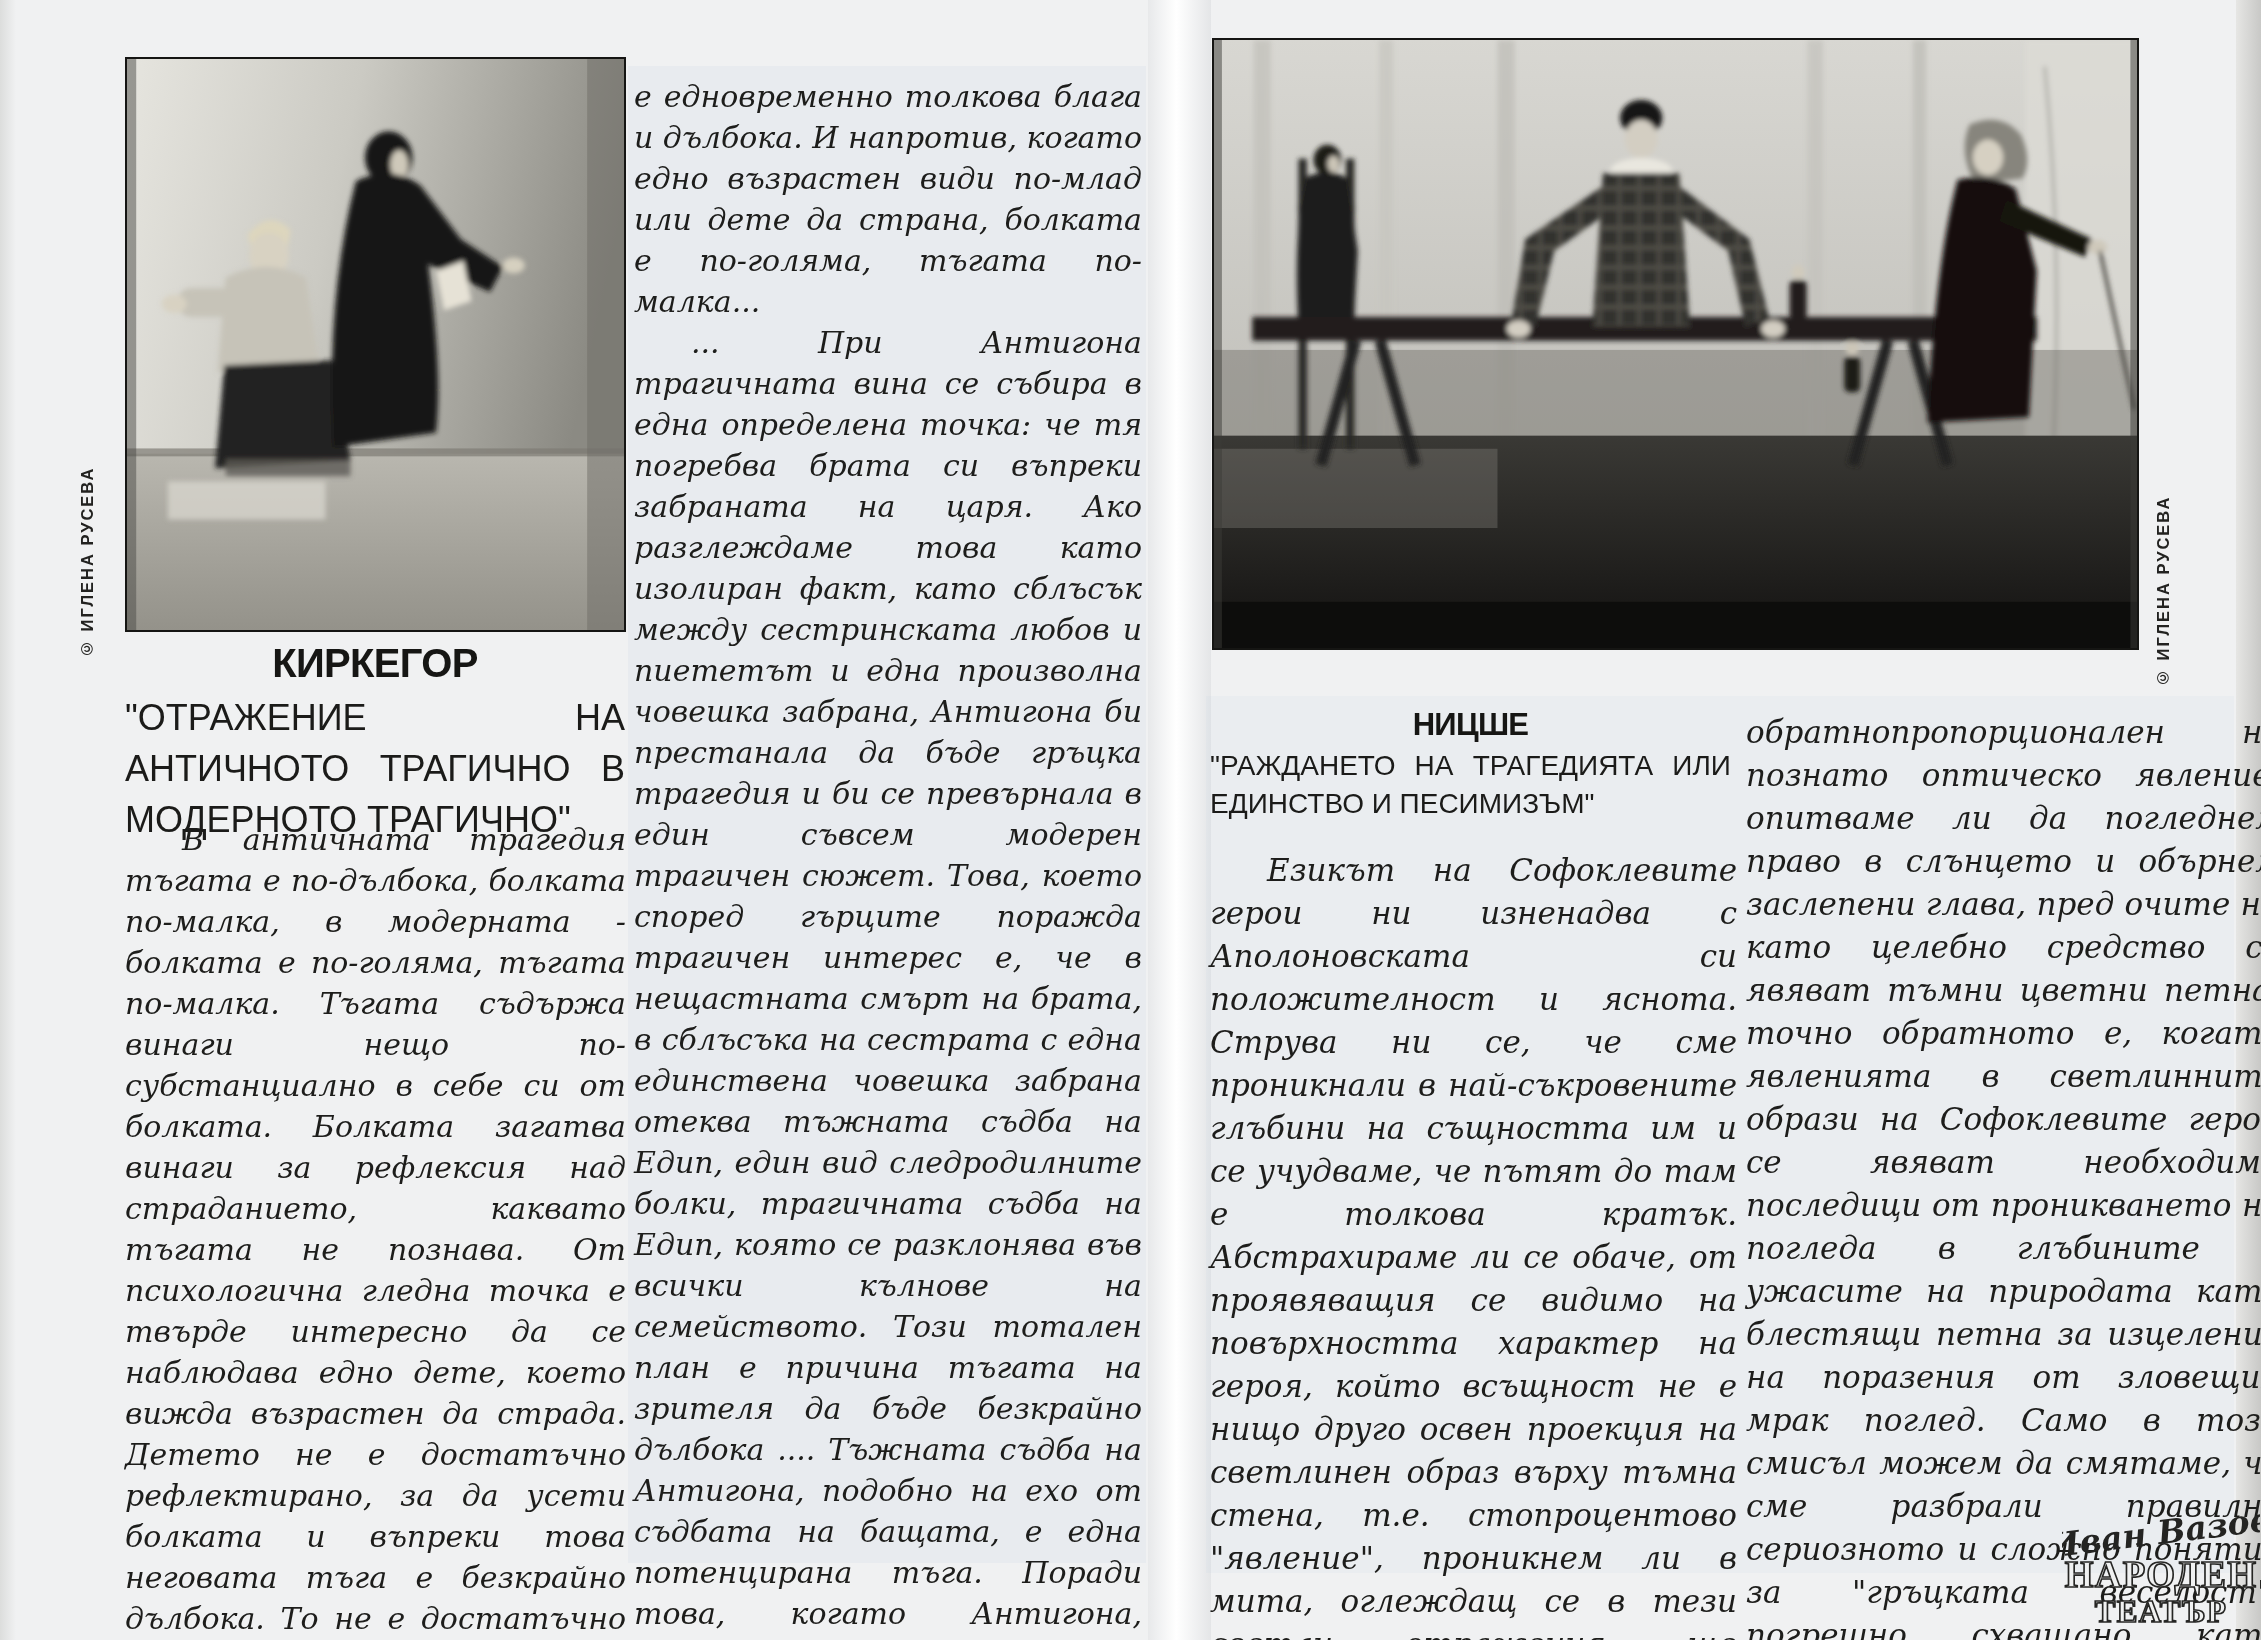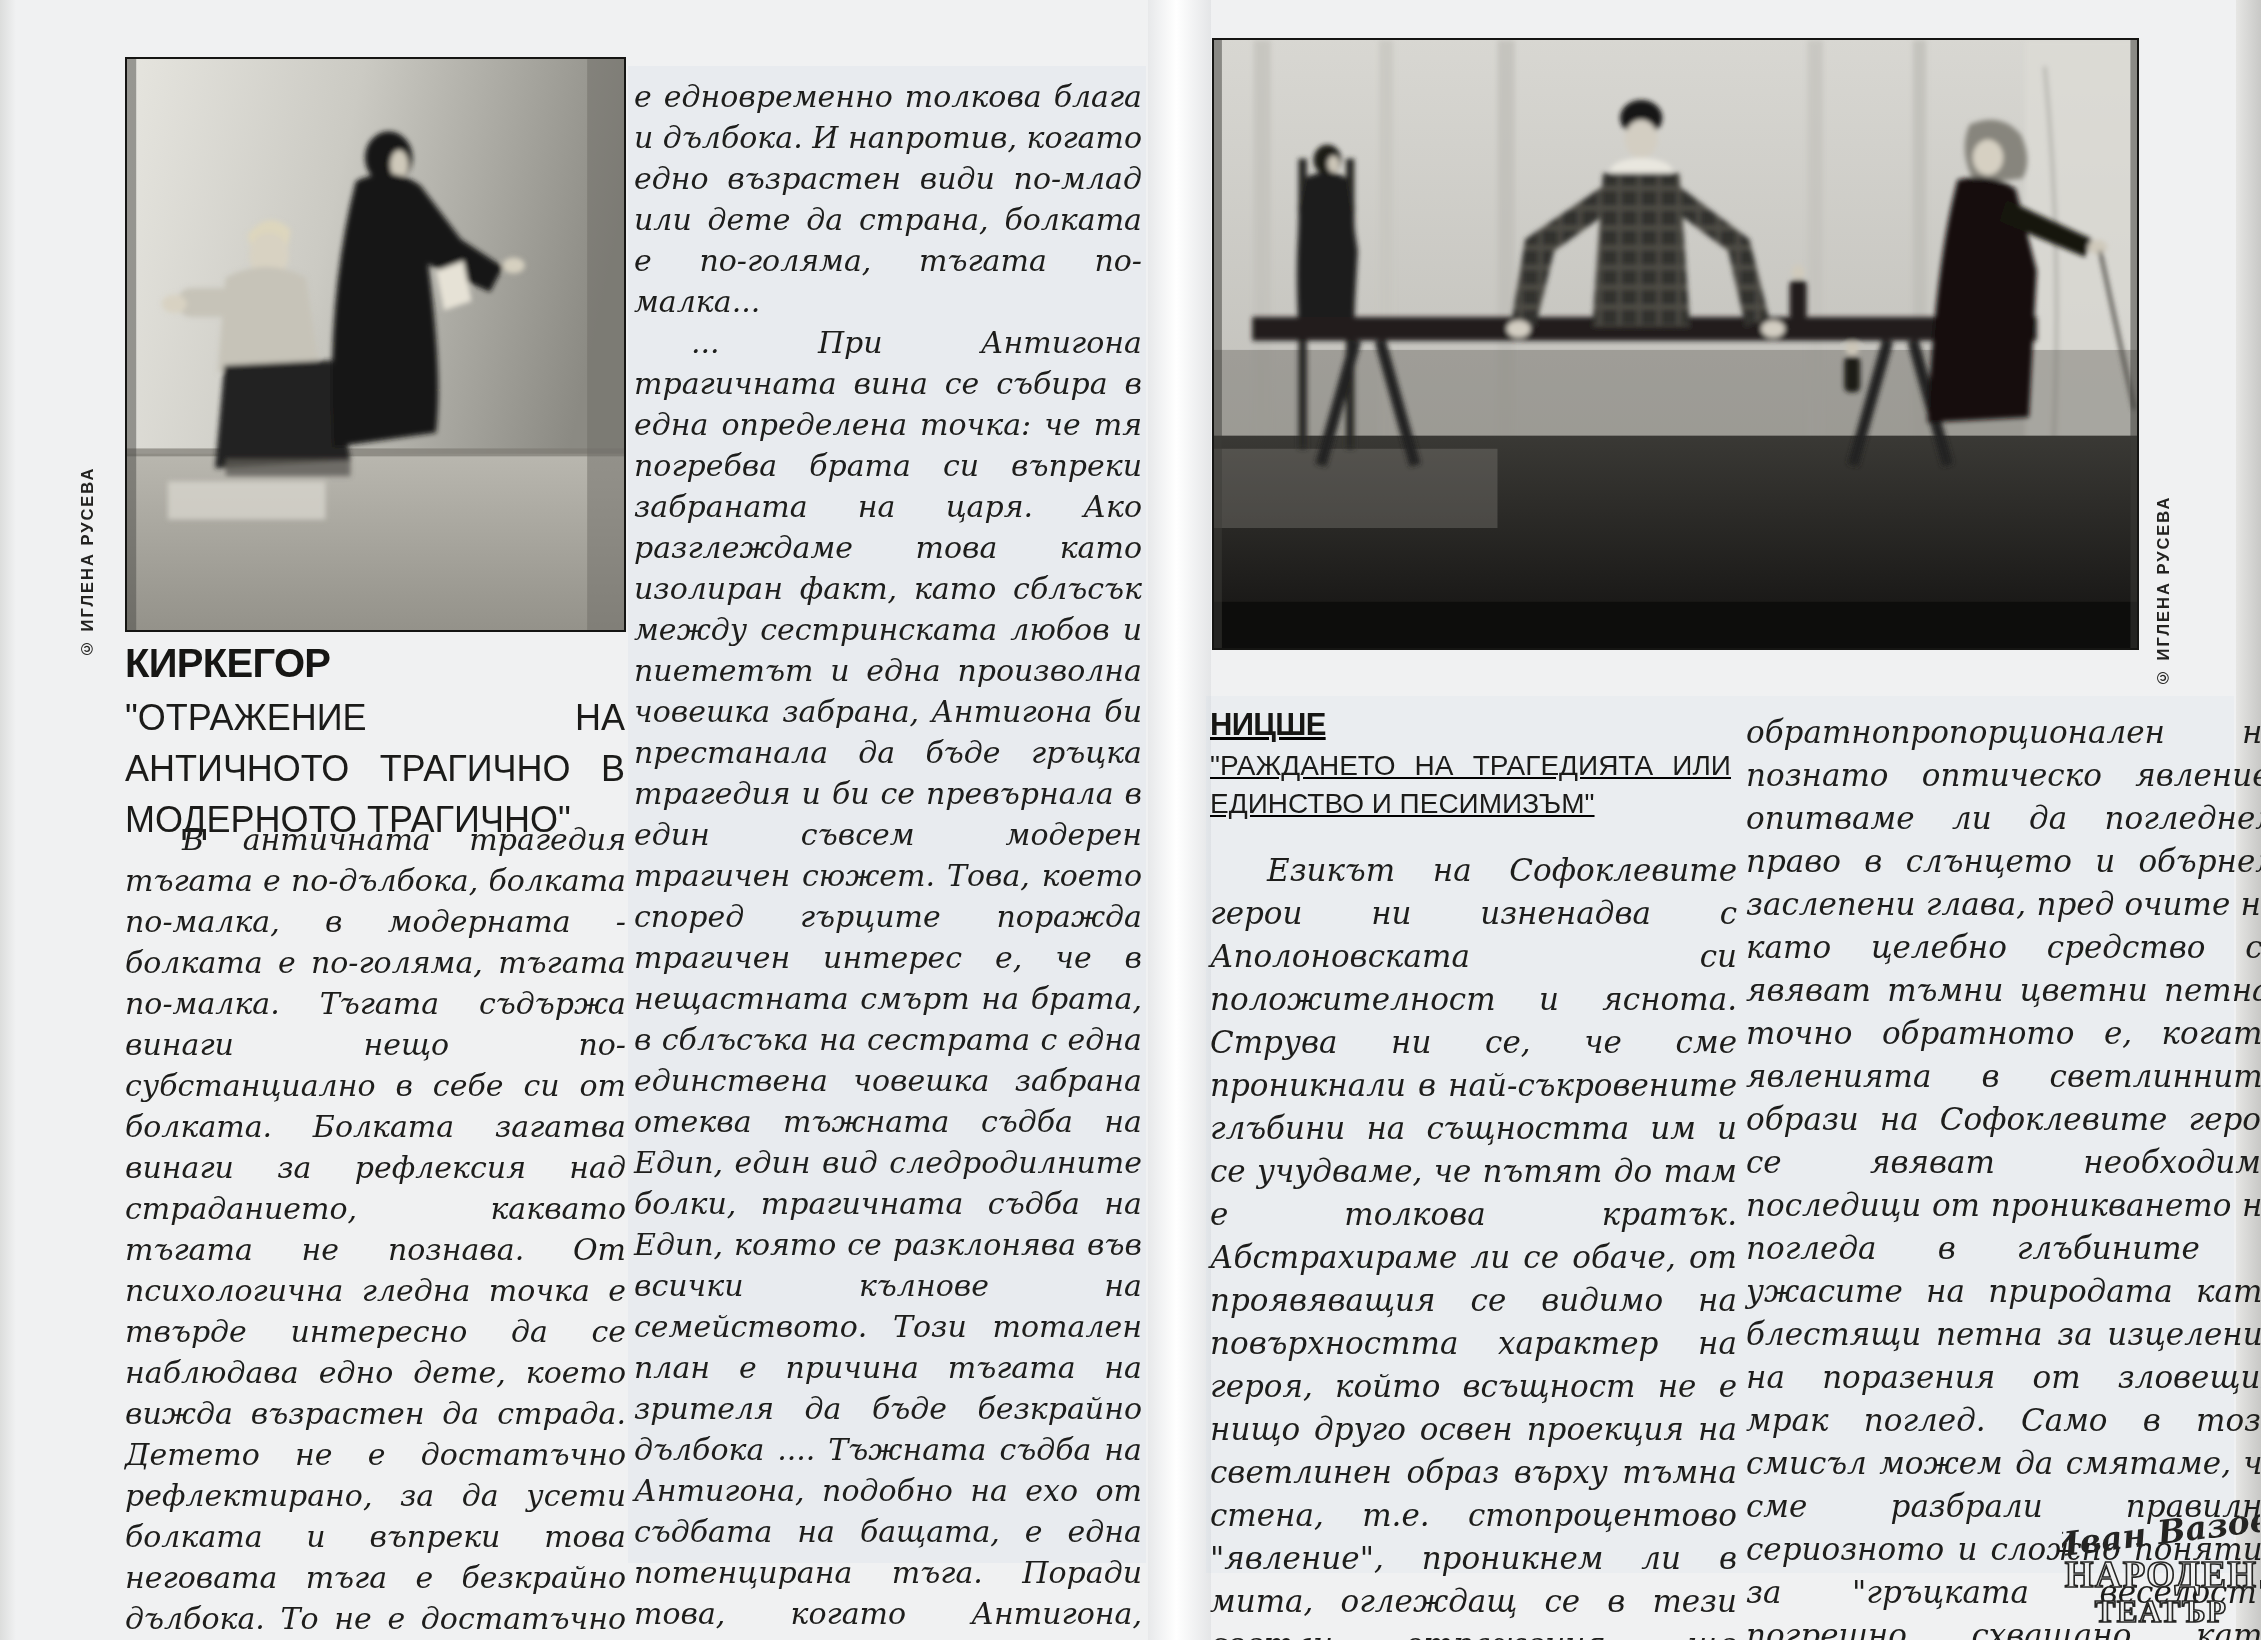--- a/index.html
+++ b/index.html
@@ -15,21 +15,21 @@
         background:linear-gradient(90deg,#dcdddc,rgba(220,221,220,0));}
   .tint{background:rgba(185,200,228,.14);}
   
   .photo{outline:2.6px solid #151513;background:#bdbcb6;overflow:hidden;}
   .photo svg{display:block;width:100%;height:100%;}
   
   .vcap{writing-mode:vertical-rl;transform:rotate(180deg);
         font-family:"Liberation Sans",sans-serif;font-weight:700;
         font-size:16.5px;letter-spacing:2px;color:#222220;white-space:nowrap;}
   
-  .author{font-family:"Liberation Sans",sans-serif;font-weight:700;color:#161614;letter-spacing:-0.7px;}
+  .author{font-family:"Liberation Sans",sans-serif;font-weight:700;color:#161614;letter-spacing:-0.7px;text-align:center;}
   .author.big{font-size:40px;line-height:44px;}
   .author.small{font-size:31px;line-height:36px;}
   .worktitle{font-family:"Liberation Sans",sans-serif;font-weight:400;color:#1b1b19;
              text-align:justify;letter-spacing:0;}
   .worktitle.big{font-size:36px;line-height:51px;margin-top:6.6px;}
   .worktitle.small{font-size:28px;line-height:38px;margin-top:4px;}
   
   .bodytext{font-family:"DejaVu Serif",serif;font-style:italic;color:#1d1d1b;text-align:justify;}
   .bodytext p{margin:0;}
   .lh-left{font-size:30px;line-height:41px;}
@@ -182,21 +182,21 @@
       <rect y="852" width="1400" height="70" fill="#0d0d0c"></rect>
       <rect width="12" height="922" fill="#3c3b37" opacity="0.5"></rect>
       <rect x="1390" width="10" height="922" fill="#3c3b37" opacity="0.5"></rect>
     </svg>
   </div>
 
   <div class="abs vcap" style="left:2154px;top:410px;height:277px;">
     <span>© ИГЛЕНА РУСЕВА</span>
   </div>
 
-  <div class="abs" style="left:1210px;top:707px;width:521px;text-decoration:underline;">
+  <div class="abs" style="left:1210px;top:707px;width:521px;">
     <div class="author small">НИЦШЕ</div>
     <div class="worktitle small">"РАЖДАНЕТО НА ТРАГЕДИЯТА ИЛИ ЕДИНСТВО И ПЕСИМИЗЪМ"</div>
   </div>
 
   <div class="abs bodytext lh-right ind" style="left:1210px;top:849px;width:527px;">
     <p>Езикът на Софоклевите герои ни изненадва с Аполоновската си положителност и яснота. Струва ни се, че сме проникнали в най-съкровените глъбини на същността им и се учудваме, че пътят до там е толкова кратък. Абстрахираме ли се обаче, от проявяващия се видимо на повърхността характер на героя, който всъщност не е нищо друго освен проекция на светлинен образ върху тъмна стена, т.е. стопроцентово "явление", проникнем ли в мита, оглеждащ се в тези светли отражения, ще открием внезапно един феномен,</p>
   </div>
 
   <div class="abs bodytext lh-right" style="left:1746px;top:711px;width:535px;">
     <p>обратнопропорционален на познато оптическо явление: опитваме ли да погледнем право в слънцето и обърнем заслепени глава, пред очите ни като целебно средство се явяват тъмни цветни петна; точно обратното е, когато явленията в светлинните образи на Софоклевите герои се явяват необходими последици от проникването на погледа в глъбините и ужасите на природата като блестящи петна за изцеление на поразения от зловещия мрак поглед. Само в този смисъл можем да смятаме, че сме разбрали правилно сериозното и сложно понятие за "гръцката веселост", погрешно схващано като състояние на несмутимо доволство.</p>

